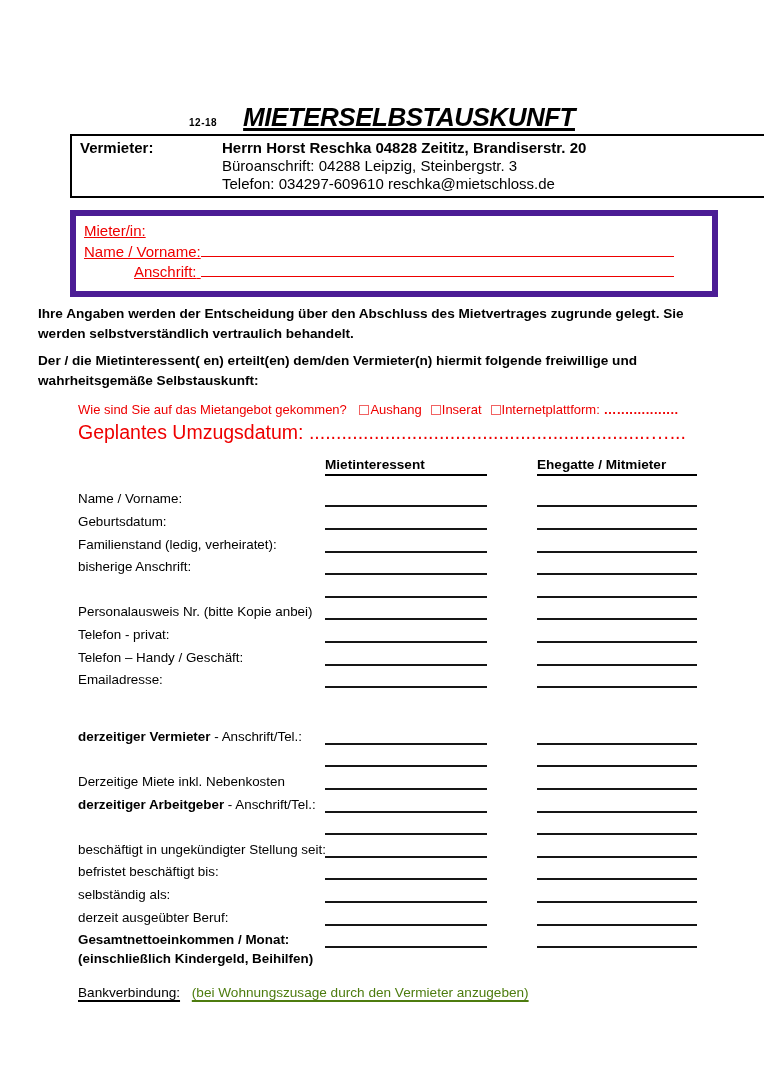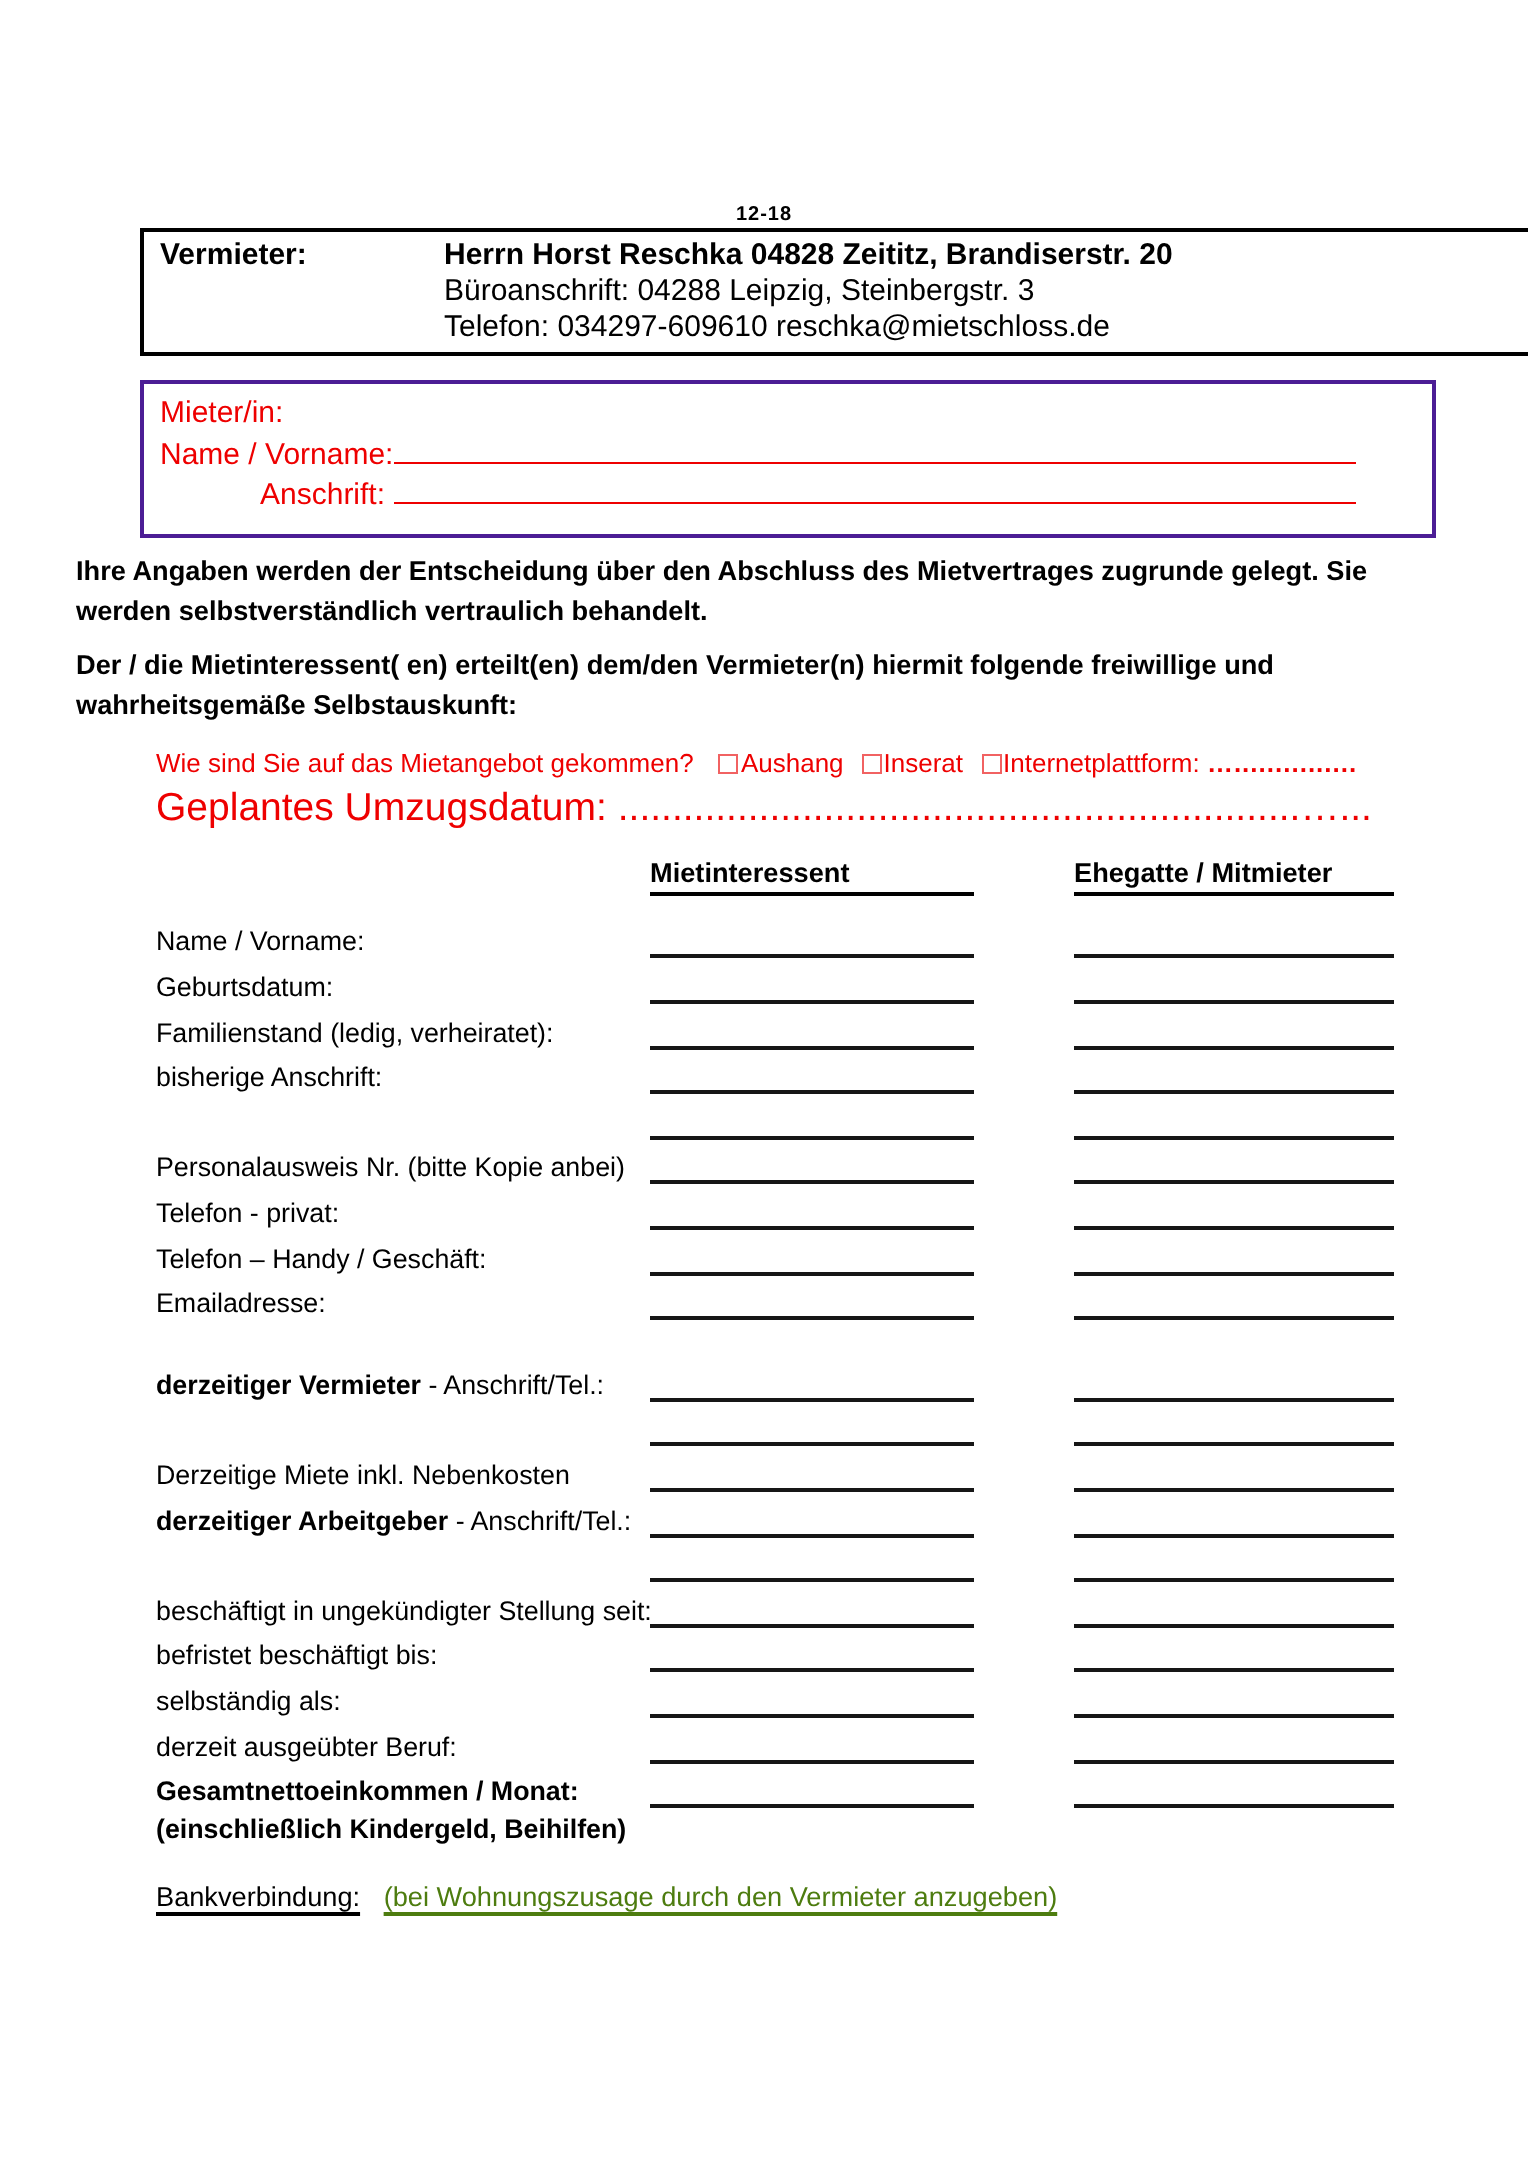--- a/index.html
+++ b/index.html
@@ -14,22 +14,22 @@
                text-decoration: underline; text-decoration-thickness: 3px; text-underline-offset: 2px; }
 
   
   .vbox { width: 728px; margin: 1px 0 0 70px; border: 2px solid #000; padding: 3px 24px 4px 8px;
           display: grid; grid-template-columns: 142px 1fr; }
   .vbox .vlabel { font-size: 15px; font-weight: 700; line-height: 18px; }
   .vbox .vlines div { font-size: 15px; line-height: 17.8px; }
   .vbox .vlines div:first-child { font-weight: 700; }
 
   
-  .mbox { width: 648px; margin: 12px 0 0 70px; border: 2px solid #4c1d95; padding: 5px 8px 8px 8px;
-          color: #ee0000; font-size: 15px; }
+  .mbox { width: 648px; margin: 12px 0 0 70px; border: 6px solid #4c1d95; padding: 5px 8px 8px 8px;
+          color: #ee0000; font-size: 15px; text-decoration: underline; }
   .mbox .mrow { display: flex; align-items: baseline; line-height: 20.5px; }
   .mbox .mtitle { line-height: 20.5px; }
   .mbox .redline { flex: 1; border-bottom: 1.6px solid #ee0000; height: 14px; margin-right: 30px; }
   .mbox .indent { padding-left: 50px; }
   .mbox .sp { white-space: pre; }
 
   
   .para { width: 668px; margin-left: 38px; font-size: 13.6px; font-weight: 700; line-height: 20.5px; }
   .p1 { margin-top: 7px; }
   .p2 { margin-top: 6px; }
@@ -47,41 +47,42 @@
   
   .cols { display: grid; grid-template-columns: 247px 162px 50px 160px; margin-left: 78px; }
   .chead { margin-top: 12px; }
   .chead .hcell { font-size: 13.6px; font-weight: 700; border-bottom: 2px solid #000; padding-bottom: 2px; }
   .c1pos { grid-column: 2; }
   .c2pos { grid-column: 4; }
 
   
   .frows { margin-top: 11px; }
   .frow { display: grid; grid-template-columns: 247px 162px 50px 160px; height: 22.6px; margin-left: 78px; }
-  .frow.gap { margin-top: 18px; }
+  .frow.gap { margin-top: 34px; }
   .frow.tight { height: 20px; margin-top: -1px; }
   .flabel { grid-column: 1; align-self: end; font-size: 13.4px; line-height: 15px; padding-bottom: 3px; white-space: nowrap; }
   .flabel b { font-weight: 700; }
   .fline { align-self: end; height: 4px; margin-bottom: 2px; }
   .fline.has-line { border-bottom: 2px solid #161616; }
   .fl1 { grid-column: 2; }
   .fl2 { grid-column: 4; }
 
   
   .bank { margin: 16px 0 0 78px; font-size: 13.6px; white-space: nowrap; }
   .bank .blabel { color: #000; text-decoration: underline; text-decoration-thickness: 1.5px; text-underline-offset: 3px; }
   .bank .bnote { color: #4d7c0f; text-decoration: underline; text-decoration-thickness: 1.5px; text-underline-offset: 3px; margin-left: 8px; }
 </style>
 </head>
 <body>
 
 <div class="sheet">
 
   <div class="title-row">
     <span class="doc-code">12-18</span>
+    <span class="doc-title">MIETERSELBSTAUSKUNFT</span>
   </div>
 
   <div class="vbox">
     <div class="vlabel">Vermieter:</div>
     <div class="vlines">
       <div>Herrn Horst Reschka 04828 Zeititz, Brandiserstr. 20</div>
       <div>Büroanschrift: 04288 Leipzig, Steinbergstr. 3</div>
       <div>Telefon: 034297-609610 reschka@mietschloss.de</div>
     </div>
   </div>

